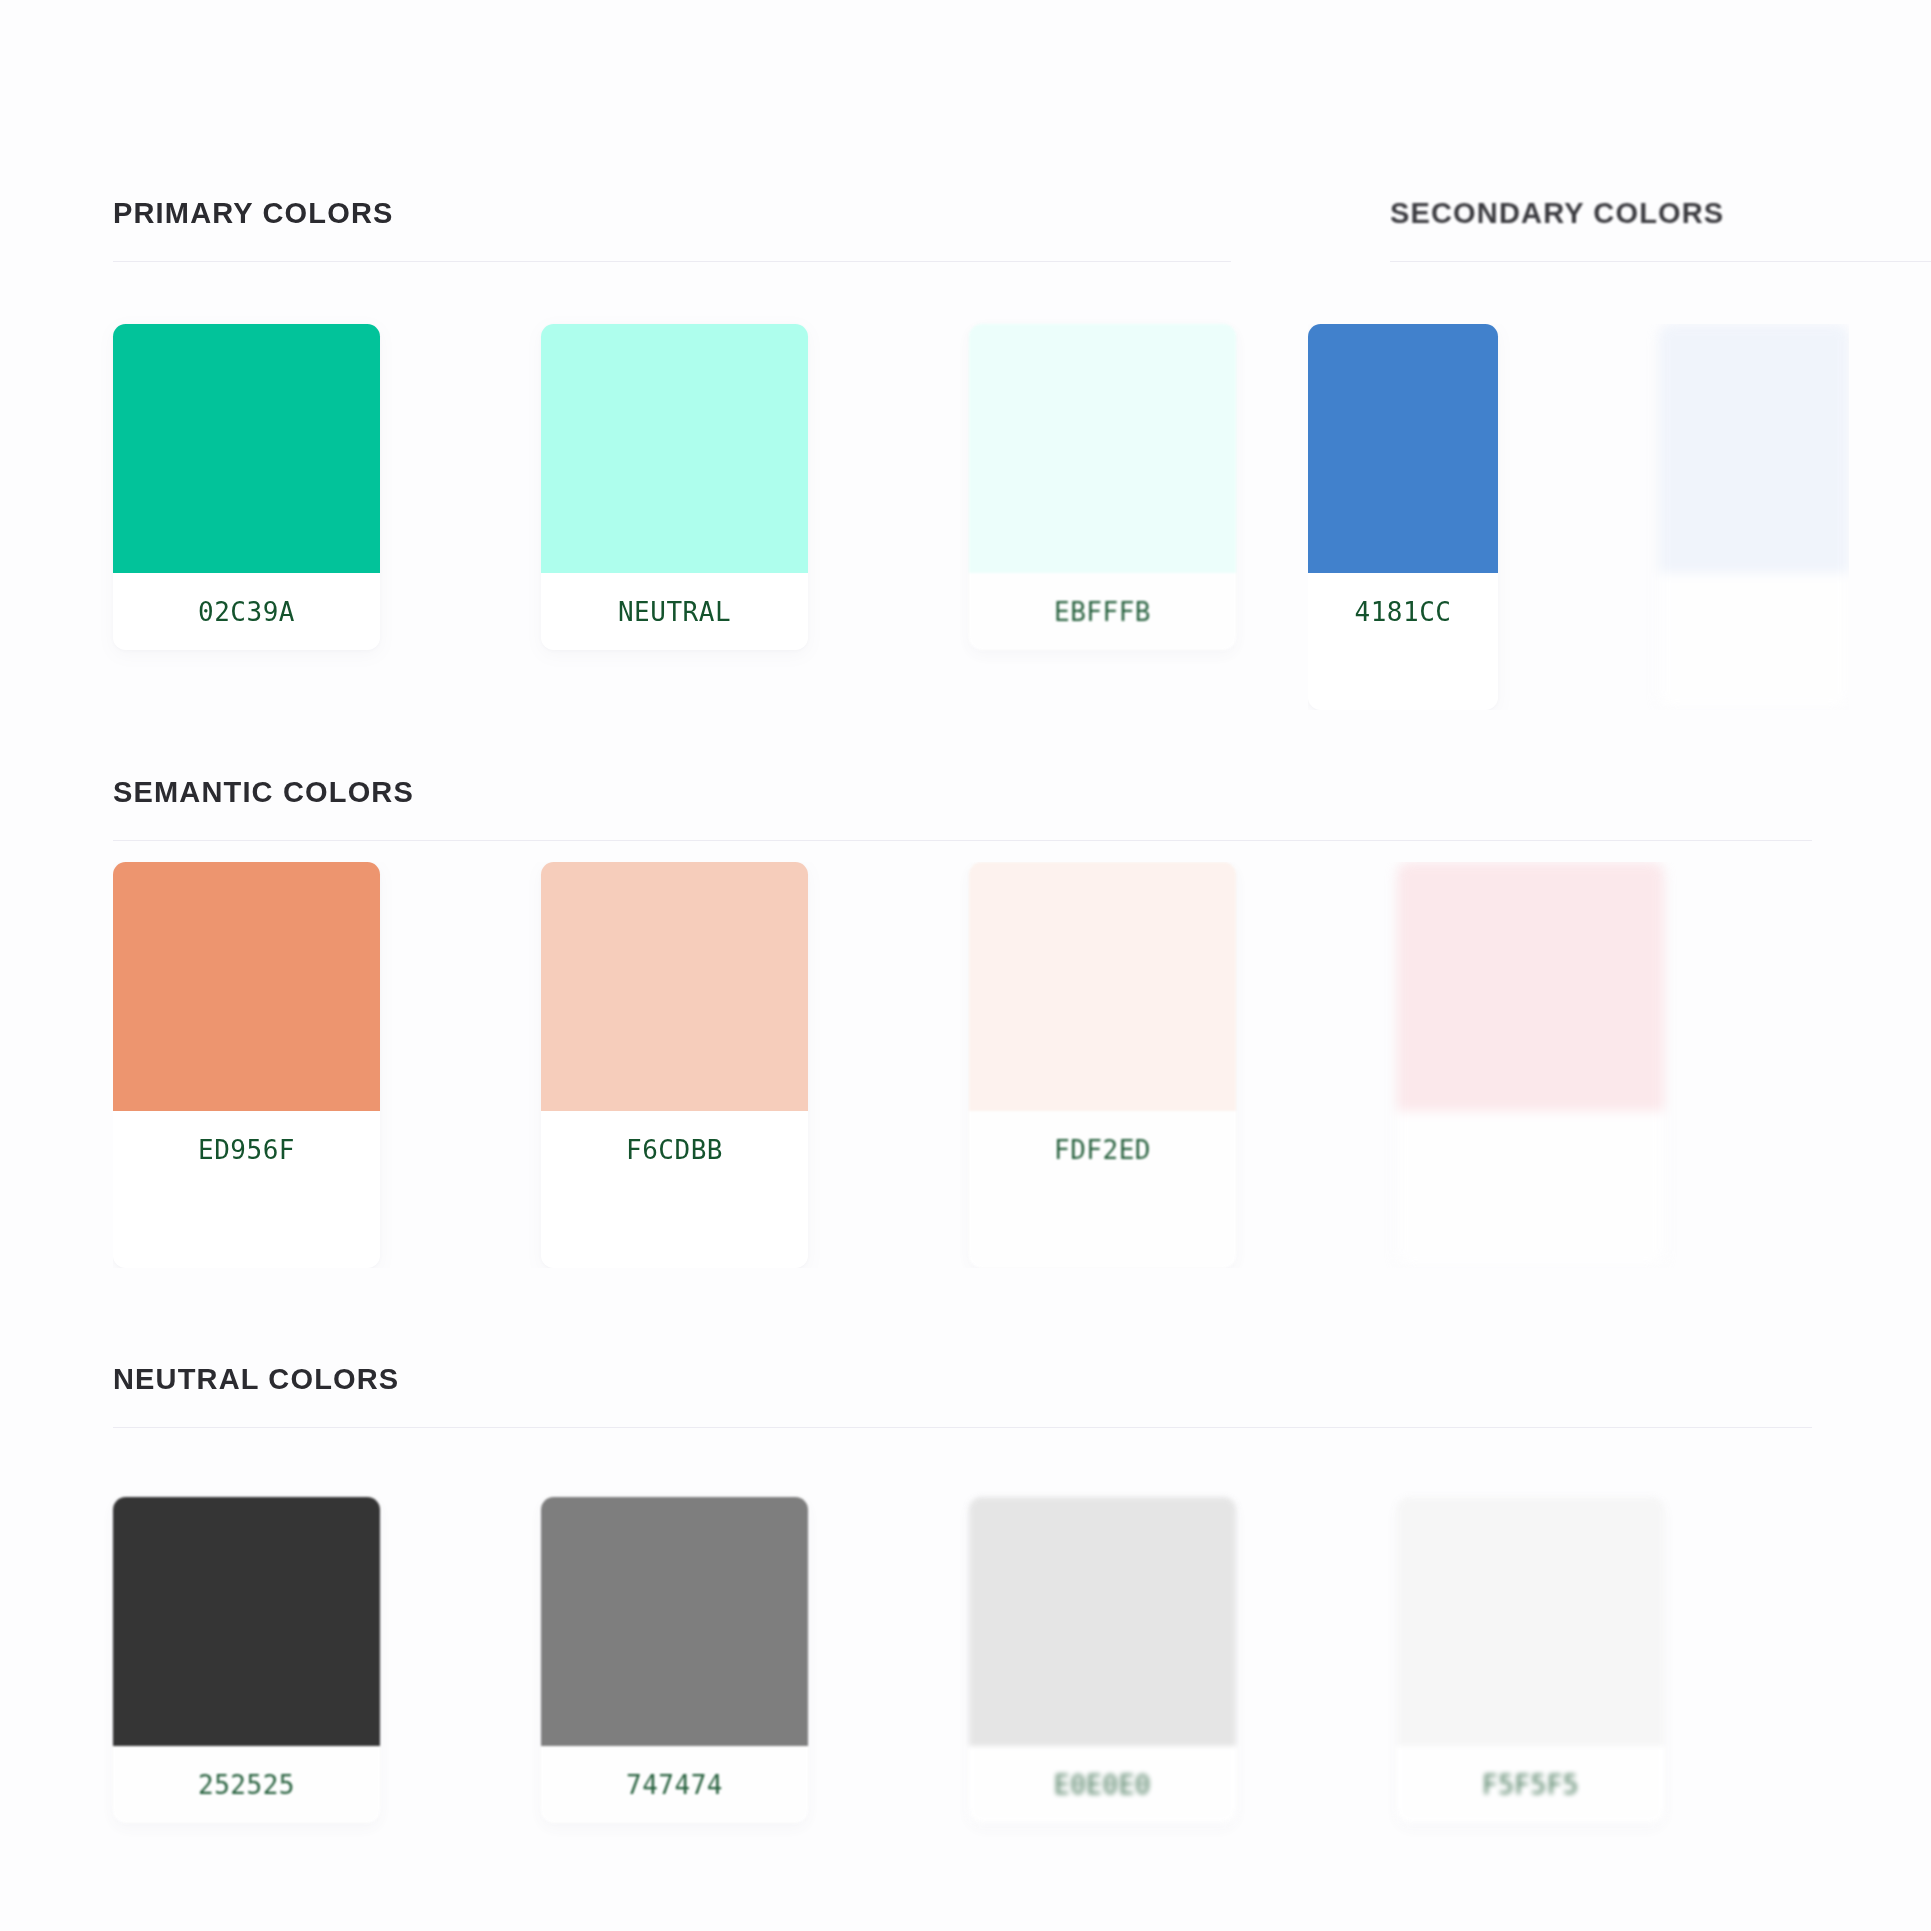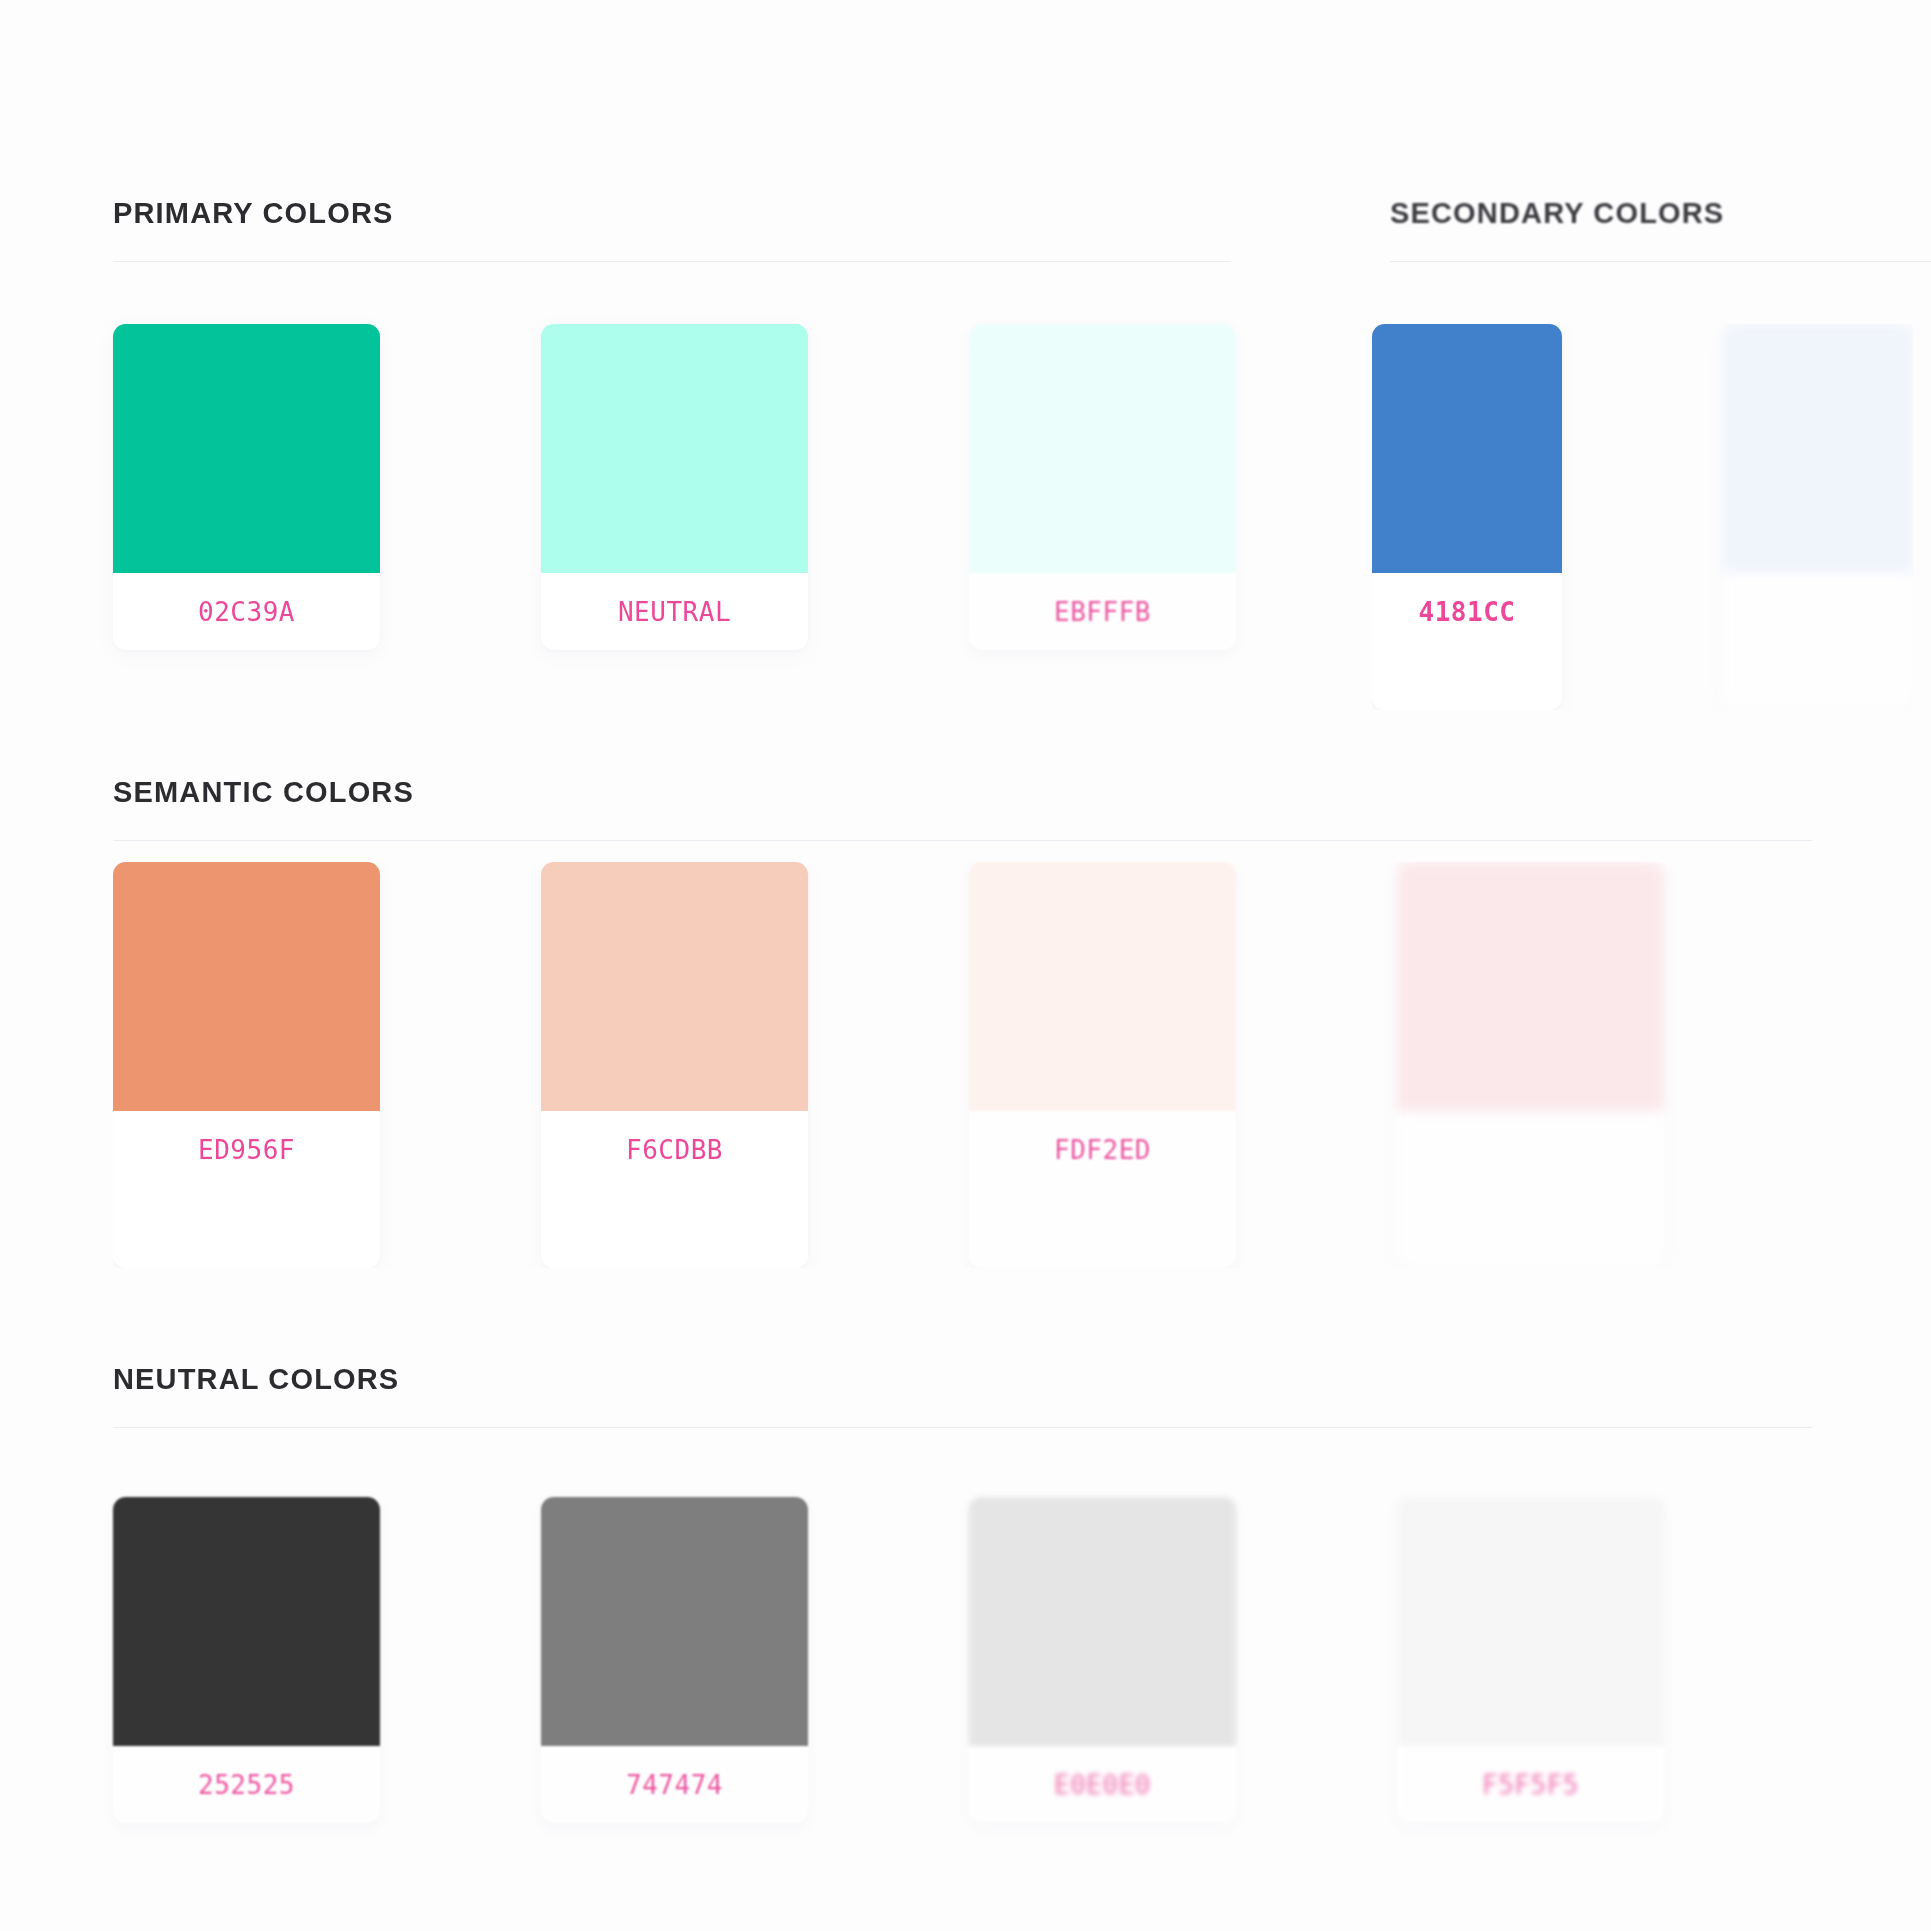--- a/index.html
+++ b/index.html
@@ -48,21 +48,21 @@
     width:100%;
   }
   .chip-label {
     height:77px;
     display:flex;
     align-items:center;
     justify-content:center;
     font-family:"DejaVu Sans Mono", monospace;
     font-size:26px;
     letter-spacing:0.02em;
-    color:#ec4899;
+    color:#14532d;
     white-space:nowrap;
   }
 
   
   .row {
     display:flex;
     gap:161px;
   }
 
   
@@ -105,21 +105,21 @@
       <div class="chip-label">EBFFFB</div>
     </div>
 
   </div>
 
   <div class="abs clip-wrap" style="left:1390px; top:169px; width:541px;">
     <div class="sec-title b-soft">SECONDARY COLORS</div>
     <div class="sec-rule"></div>
   </div>
 
-  <div class="abs clip-wrap row" style="left:1372px; top:296px; width:541px; height:386px;font-weight:bold;">
+  <div class="abs clip-wrap row" style="left:1308px; top:296px; width:541px; height:386px;">
 
     <div class="card">
       <div class="chip" style="background:#4181CC;"></div>
       <div class="chip-label">4181CC</div>
     </div>
 
     <div class="card b-strong">
       <div class="chip" style="background:#E9EFFA;"></div>
       <div class="chip-label"></div>
     </div>

